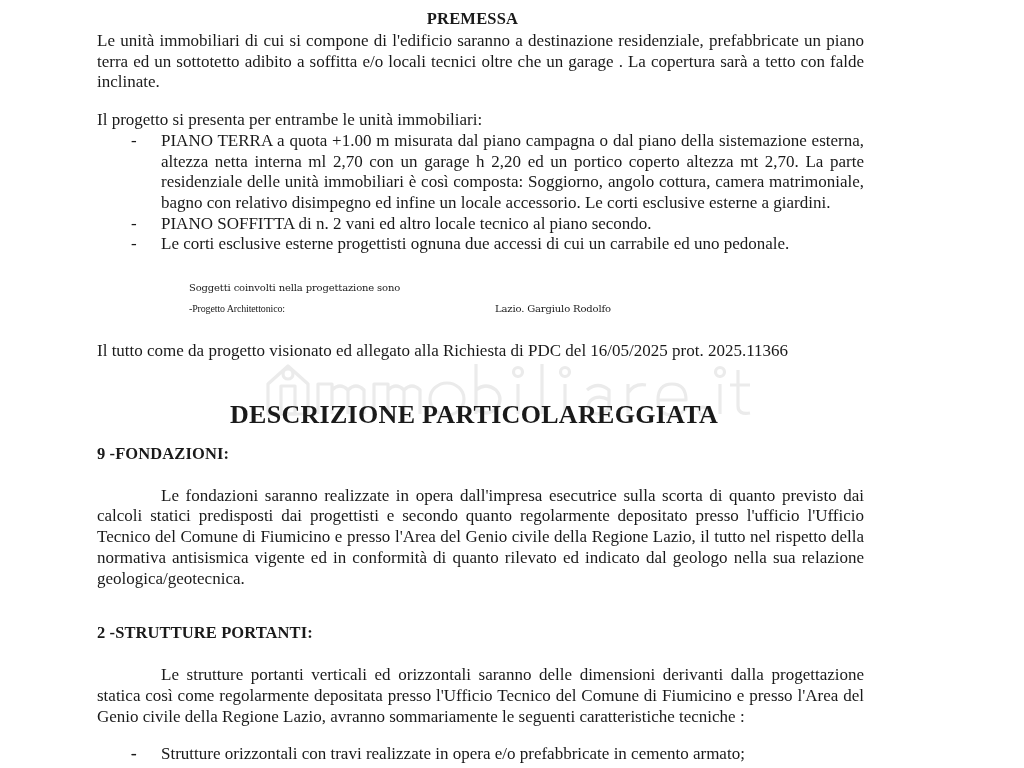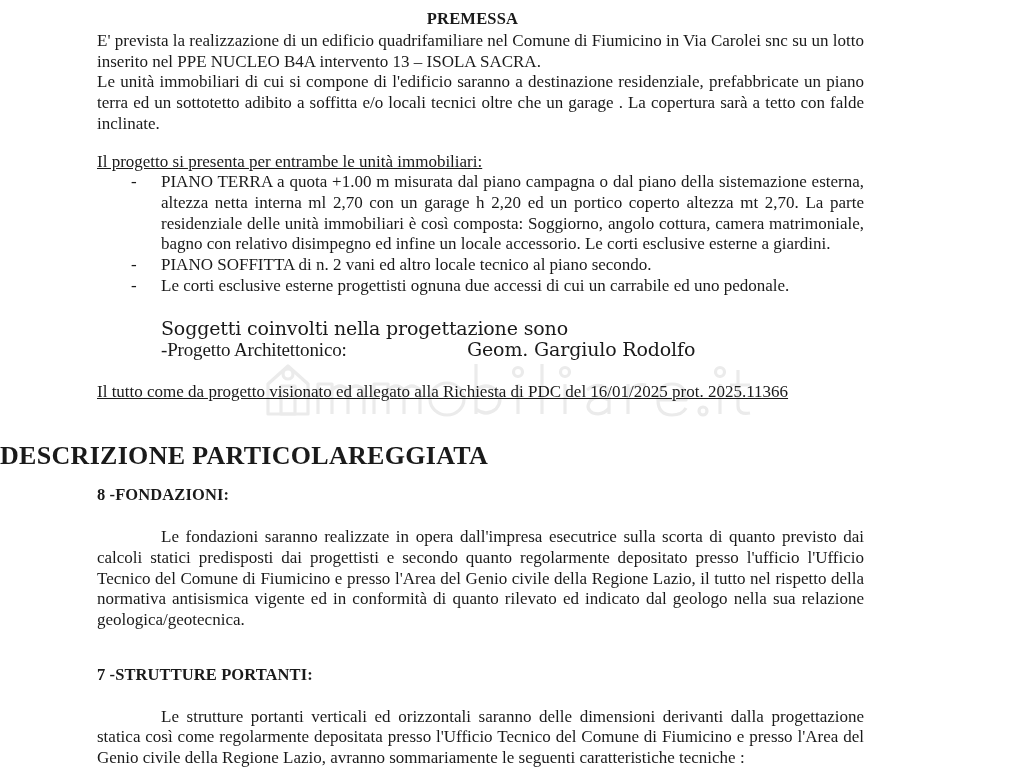--- a/index.html
+++ b/index.html
@@ -56,21 +56,21 @@
 
   p.body {
     margin: 0;
     text-align: justify;
     text-justify: inter-word;
     font-size: 17px;
     line-height: 20.7px;
     hyphens: none;
   }
 
-  p.body.nojust { text-align: left; text-decoration: underline; }
+  p.body.nojust { text-align: left; }
 
   .gap-sm { height: 17px; }
   .gap-md { height: 22px; }
   .gap-lg { height: 34px; }
 
   
   ul.dashlist {
     list-style: none;
     margin: 0;
     padding: 0;
@@ -85,35 +85,36 @@
   }
   ul.dashlist > li .dash {
     position: absolute;
     left: 34px;
     top: 0;
     font-size: 17px;
   }
 
   
   .sig-block {
-    margin-left: 64px;
+    margin-left: 92px;
     font-family: "DejaVu Serif", "Liberation Serif", serif;
-    font-size: 19px;
+    font-size: 10px;
     line-height: 21px;
     letter-spacing: -0.15px;
   }
   .sig-row {
     display: flex;
   }
   .sig-row .sig-label { width: 306px; flex: none; font-family: Liberation Serif, serif; }
 
   
   .big-title {
     position: relative;
     z-index: 2;
+    text-align: center;
     font-weight: bold;
     font-size: 26px;
     letter-spacing: 0.3px;
     margin: 0;
   }
 
   
   .section-head {
     font-weight: bold;
     font-size: 16.5px;
@@ -166,21 +167,20 @@
 
         <path d="M476 12 L476 48 Q476 57 488 55 M468 27 L488 27"></path>
       </g>
     </svg>
   </div>
 
   <div class="content">
 
     <div class="center-head">PREMESSA</div>
 
-    <p class="body">E' prevista la realizzazione di un edificio quadrifamiliare nel Comune di Fiumicino in Via Carolei snc su un lotto inserito nel PPE NUCLEO B4A intervento 13 – ISOLA SACRA.</p>
     <p class="body">Le unità immobiliari di cui si compone di l'edificio saranno a destinazione residenziale, prefabbricate un piano terra ed un sottotetto adibito a soffitta e/o locali tecnici oltre che un garage . La copertura sarà a tetto con falde inclinate.</p>
 
     <div class="gap-sm"></div>
 
     <p class="body nojust">Il progetto si presenta per entrambe le unità immobiliari:</p>
 
     <ul class="dashlist">
       <li>
         <span class="dash">-</span>
         <span>PIANO TERRA a quota +1.00 m misurata dal piano campagna o dal piano della sistemazione esterna, altezza netta interna ml 2,70 con un garage h 2,20 ed un portico coperto altezza mt 2,70. La parte residenziale delle unità immobiliari è così composta: Soggiorno, angolo cottura, camera matrimoniale, bagno con relativo disimpegno ed infine un locale accessorio. Le corti esclusive esterne a giardini.</span>
@@ -194,43 +194,43 @@
         <span>Le corti esclusive esterne progettisti ognuna due accessi di cui un carrabile ed uno pedonale.</span>
       </li>
     </ul>
 
     <div class="gap-md"></div>
 
     <div class="sig-block">
       <div>Soggetti coinvolti nella progettazione sono</div>
       <div class="sig-row">
         <span class="sig-label">-Progetto Architettonico:</span>
-        <span>Geom. Gargiulo Rodolfo</span>
+        <span>Lazio. Gargiulo Rodolfo</span>
       </div>
     </div>
 
     <div class="gap-md"></div>
 
-    <p class="body nojust">Il tutto come da progetto visionato ed allegato alla Richiesta di PDC del 16/01/2025 prot. 2025.11366</p>
+    <p class="body nojust">Il tutto come da progetto visionato ed allegato alla Richiesta di PDC del 16/05/2025 prot. 2025.11366</p>
 
   </div>
 
   <div style="height:38px"></div>
 
   <div class="big-title">DESCRIZIONE PARTICOLAREGGIATA</div>
 
   <div class="content" style="padding-top:14px">
 
-    <div class="section-head">8 -FONDAZIONI:</div>
+    <div class="section-head">9 -FONDAZIONI:</div>
     <div class="gap-md"></div>
     <p class="body indent-first">Le fondazioni saranno realizzate in opera dall'impresa esecutrice sulla scorta di quanto previsto dai calcoli statici  predisposti dai progettisti  e secondo quanto regolarmente depositato presso l'ufficio l'Ufficio Tecnico del Comune di Fiumicino e presso l'Area del Genio civile della Regione Lazio, il tutto nel rispetto della normativa antisismica vigente ed in conformità di quanto rilevato ed indicato dal geologo nella sua relazione geologica/geotecnica.</p>
 
     <div class="gap-lg"></div>
 
-    <div class="section-head">7 -STRUTTURE PORTANTI:</div>
+    <div class="section-head">2 -STRUTTURE PORTANTI:</div>
     <div class="gap-md"></div>
     <p class="body indent-first">Le strutture portanti verticali ed orizzontali saranno delle dimensioni derivanti dalla progettazione statica così come regolarmente depositata presso l'Ufficio Tecnico del Comune di Fiumicino e presso l'Area del Genio civile della Regione Lazio,  avranno sommariamente le seguenti caratteristiche tecniche :</p>
 
     <div class="gap-sm"></div>
 
     <ul class="dashlist">
       <li>
         <span class="dash">-</span>
       </li>
       <li>

